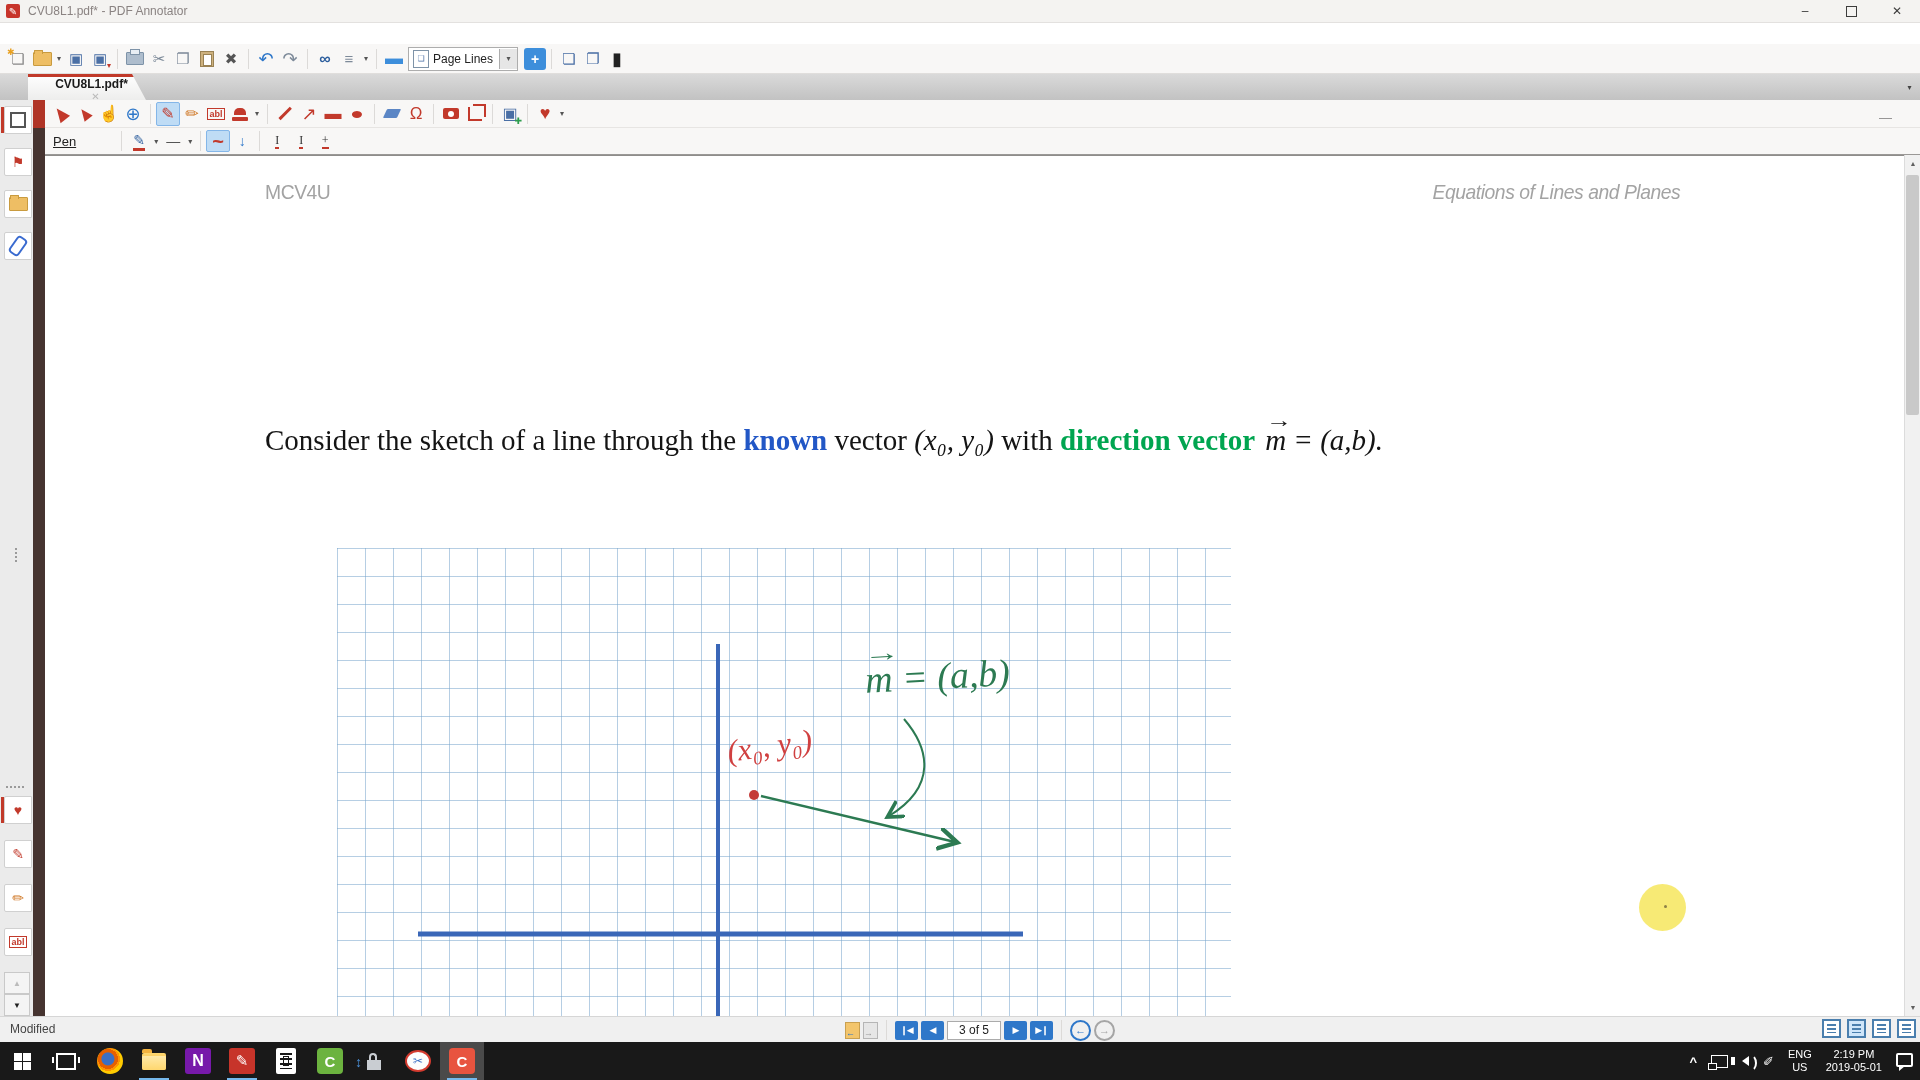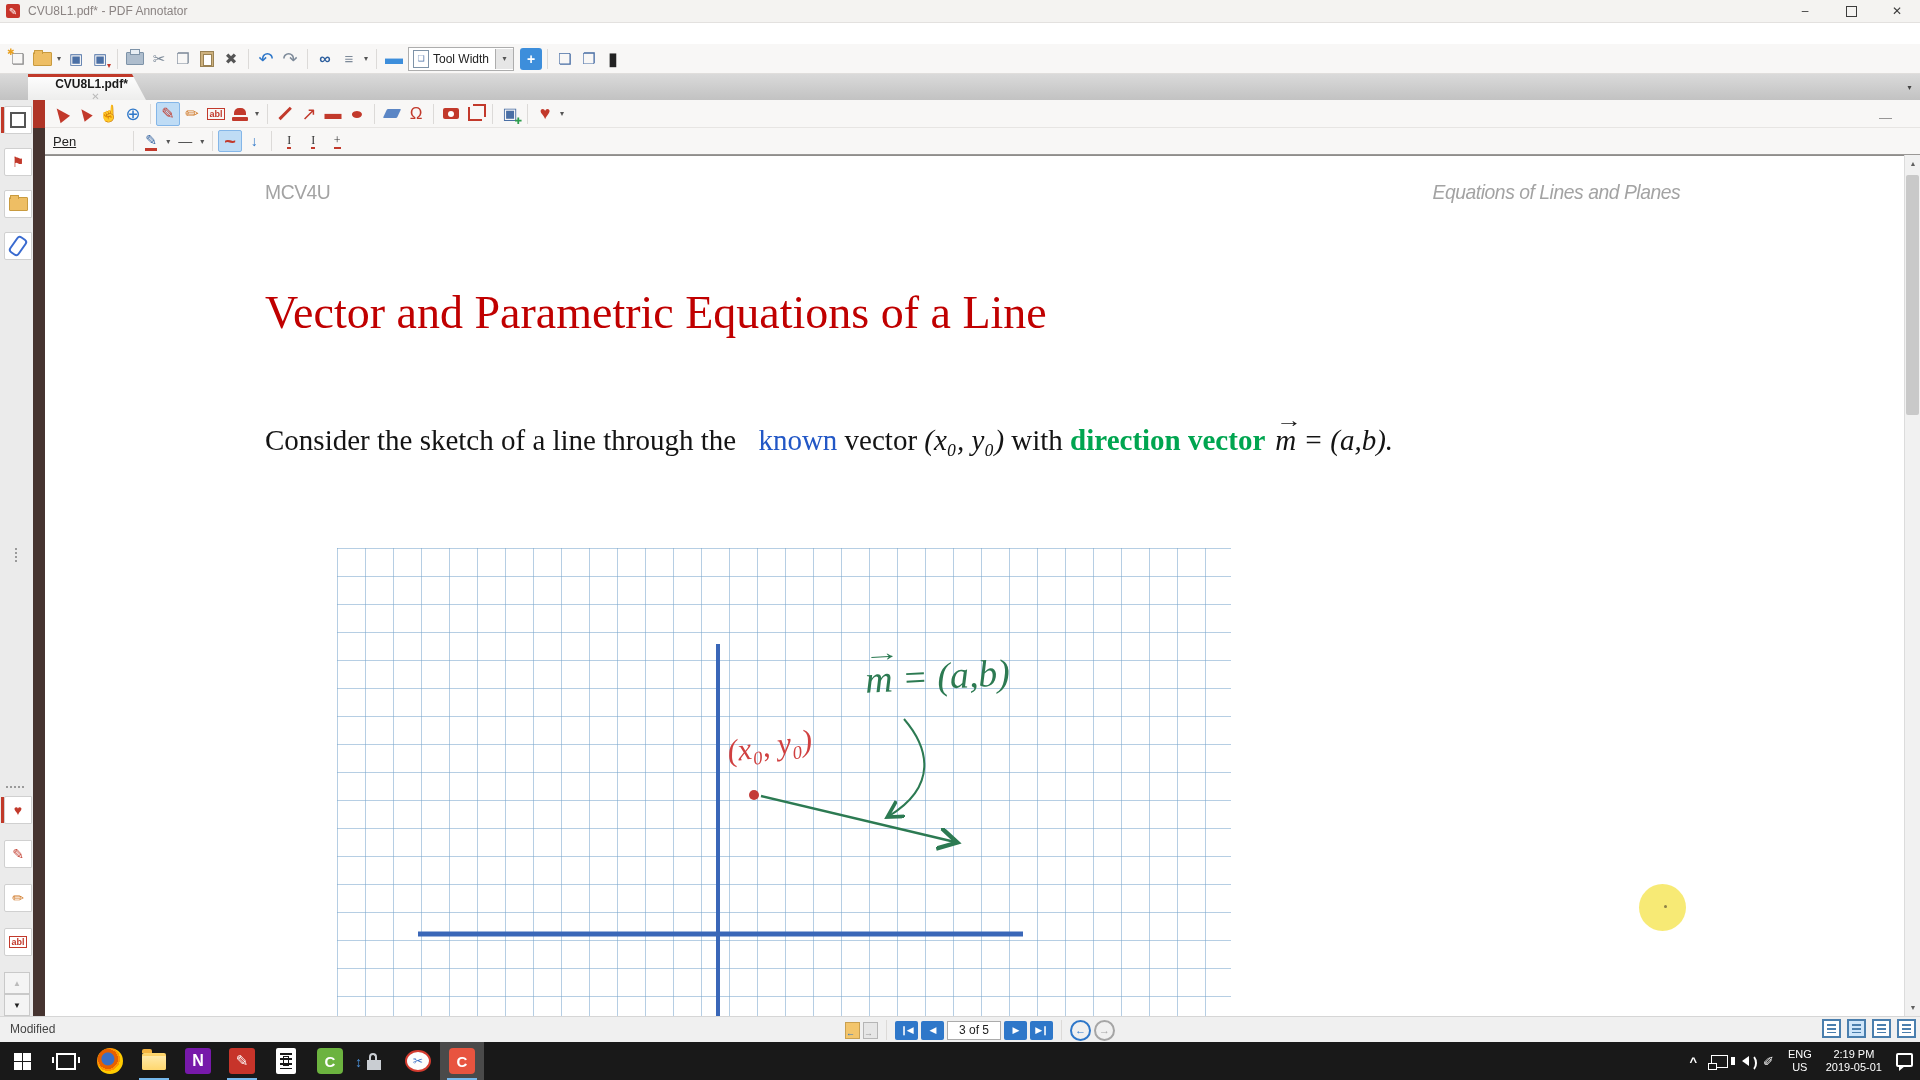--- a/index.html
+++ b/index.html
@@ -52,21 +52,21 @@
   .camera-ic{width:16px;height:11px;background:#c2392b;border-radius:2px;position:relative;}
   .camera-ic::after{content:"";position:absolute;left:5px;top:2.5px;width:6px;height:6px;background:#fff;border-radius:50%;}
   .crop-ic{width:12px;height:12px;border-left:2px solid #c2392b;border-bottom:2px solid #c2392b;position:relative;}
   .crop-ic::after{content:"";position:absolute;right:-4px;top:-3px;width:11px;height:11px;border-right:2px solid #c2392b;border-top:2px solid #c2392b;}
   .stamp-ic{width:12px;height:7px;background:#c2392b;border-radius:5px 5px 0 0;position:relative;margin-top:-5px;}
   .stamp-ic::after{content:"";position:absolute;left:-2px;top:9px;width:16px;height:4px;background:#c2392b;border-radius:1px;}
   .abl{font-size:9px;font-weight:bold;border:1px solid #c2392b;padding:0 1px;color:#c2392b;}
   .anno-ovf{position:absolute;right:28px;top:10px;color:#8a8a8a;font-size:13px;}
   .pentb{position:absolute;left:45px;top:128px;width:1875px;height:27px;background:#f8f7f6;border-bottom:1px solid #9a9896;
          display:flex;align-items:center;padding-left:8px;box-sizing:border-box;font-size:13px;color:#222;}
-  .pen-label{text-decoration:underline;margin-right:52px;}
+  .pen-label{text-decoration:underline;margin-right:40px;}
   .pi{width:24px;height:22px;display:flex;align-items:center;justify-content:center;color:#c2392b;font-size:14px;position:relative;flex:none;}
   .pi.active{background:#bfdcf5;border:1px solid #84b6e8;box-sizing:border-box;border-radius:2px;}
   .under-red{border-bottom:2px solid #c2392b;line-height:1;padding-bottom:1px;font-size:12px;color:#333;font-family:"Liberation Serif",serif;}
   
   .sidebar{position:absolute;left:0;top:100px;width:33px;height:916px;background:#ebebeb;border-right:1px solid #d5d5d5;}
   .sbi{position:absolute;left:4px;width:26px;height:26px;background:#fff;border:1px solid #d0d0d0;border-radius:2px 0 0 2px;
        display:flex;align-items:center;justify-content:center;font-size:14px;}
   .sbi .redbar{position:absolute;left:-4px;top:0;width:3px;height:26px;background:#c13a2a;}
   .page-sq{width:12px;height:12px;border:2px solid #555;background:#fff;}
   .clip-ic{width:8px;height:16px;border:2px solid #3a6bd0;border-radius:4px;transform:rotate(35deg);}
@@ -74,21 +74,21 @@
   .griph{position:absolute;left:6px;width:2px;height:2px;background:#9a9a9a;box-shadow:4px 0 #9a9a9a,8px 0 #9a9a9a,12px 0 #9a9a9a,16px 0 #9a9a9a;}
   .sb-scroll{position:absolute;left:4px;width:24px;height:20px;background:#f4f4f4;border:1px solid #c9c9c9;display:flex;align-items:center;justify-content:center;font-size:8px;}
   
   .darkstrip{position:absolute;left:33px;top:100px;width:12px;height:916px;background:#463430;}
   .darkstrip::before{content:"";position:absolute;left:0;top:0;width:12px;height:28px;background:#b03527;}
   .doc{position:absolute;left:45px;top:155px;width:1859px;height:861px;background:#fff;border-top:1px solid #8f8d8b;overflow:hidden;}
   .hdr{position:absolute;top:24px;font-size:21px;color:#a3a3a3;letter-spacing:-0.5px;transform:scaleX(.92);transform-origin:left;}
   .doc-title{position:absolute;left:220px;top:130px;font-family:"Liberation Serif",serif;font-size:46px;color:#c00000;}
   .bodyline{position:absolute;left:220px;top:268px;font-family:"Liberation Serif",serif;font-size:29px;color:#141414;white-space:nowrap;}
   .bodyline .math{font-style:italic;}
-  .blue-b{color:#2257c6;font-weight:normal;margin-left:15px;}
+  .blue-b{color:#2257c6;font-weight:bold;}
   .green-b{color:#00a550;font-weight:bold;}
   .vec{position:relative;display:inline-block;font-style:italic;margin-left:10px;}
   .vec .ar{position:absolute;left:1px;top:-15px;font-size:20px;font-style:normal;transform:scaleX(1.3);transform-origin:left;}
   
   .grid{position:absolute;left:292px;top:392px;width:894px;height:468px;
         background-image:linear-gradient(to right,rgba(122,166,205,.55) 1px,transparent 1px),
                          linear-gradient(to bottom,rgba(122,166,205,.55) 1px,transparent 1px);
         background-size:28px 28px;}
   .sketch-svg{position:absolute;left:292px;top:392px;}
   .ink-m{position:absolute;left:820px;top:498px;font-family:"Liberation Serif",serif;font-style:italic;font-size:38px;
@@ -198,21 +198,21 @@
     <div class="tbi" style="color:#2e77c9;font-size:18px">↶</div>
     <div class="tbi gray" style="font-size:18px">↷</div>
     <div class="sep"></div>
     <div class="tbi" style="color:#2e5f9e;font-weight:bold;font-size:16px">∞</div>
     <div class="tbi gray">≡</div>
     <div class="dd">▾</div>
     <div class="sep"></div>
     <div class="tbi" style="color:#3d8edb;font-size:18px">▬</div>
     <div class="combo">
       <span class="pg">❏</span>
-      <span>Tool Width</span>
+      <span>Page Lines</span>
       <span class="arrowbox">▾</span>
     </div>
     <div class="plusbtn">+</div>
     <div class="sep"></div>
     <div class="tbi">❏</div>
     <div class="tbi">❐</div>
     <div class="tbi" style="color:#222;font-size:18px">▮</div>
   </div>
 
   <div class="tabrow">
@@ -320,21 +320,20 @@
         <span class="abl">abl</span>
       </div>
     <div class="sb-scroll" style="top:872px;color:#bbb">▲</div>
     <div class="sb-scroll" style="top:894px;color:#222">▼</div>
   </div>
   <div class="darkstrip"></div>
 
   <div class="doc">
     <div class="hdr" style="left:220px">MCV4U</div>
     <div class="hdr" style="right:224px;font-style:italic;transform-origin:right">Equations of Lines and Planes</div>
-    <div class="doc-title">Vector and Parametric Equations of a Line</div>
 
     <div class="bodyline">
       <span>Consider the sketch of a line through the </span><span class="blue-b">known</span><span> vector </span><span class="math">(x₀, y₀)</span><span> with </span><span class="green-b">direction vector</span><span class="vec"><span class="ar">→</span><span>m</span></span><span class="math"> = (a,b).</span>
     </div>
 
     <div class="grid"></div>
     <svg class="sketch-svg" width="894" height="468" viewBox="0 0 894 468">
       <defs>
         <marker id="ah" markerWidth="12" markerHeight="12" refX="7" refY="4.5" orient="auto">
           <path d="M0,0 L8,4.5 L0,9" fill="none" stroke="#2c7a52" stroke-width="1.8"></path>

